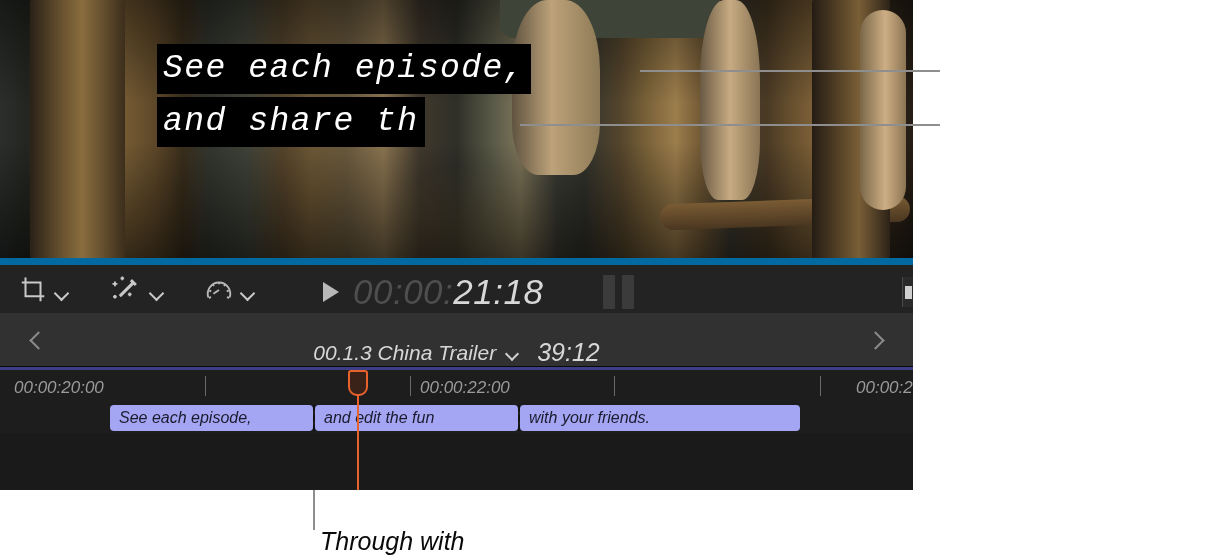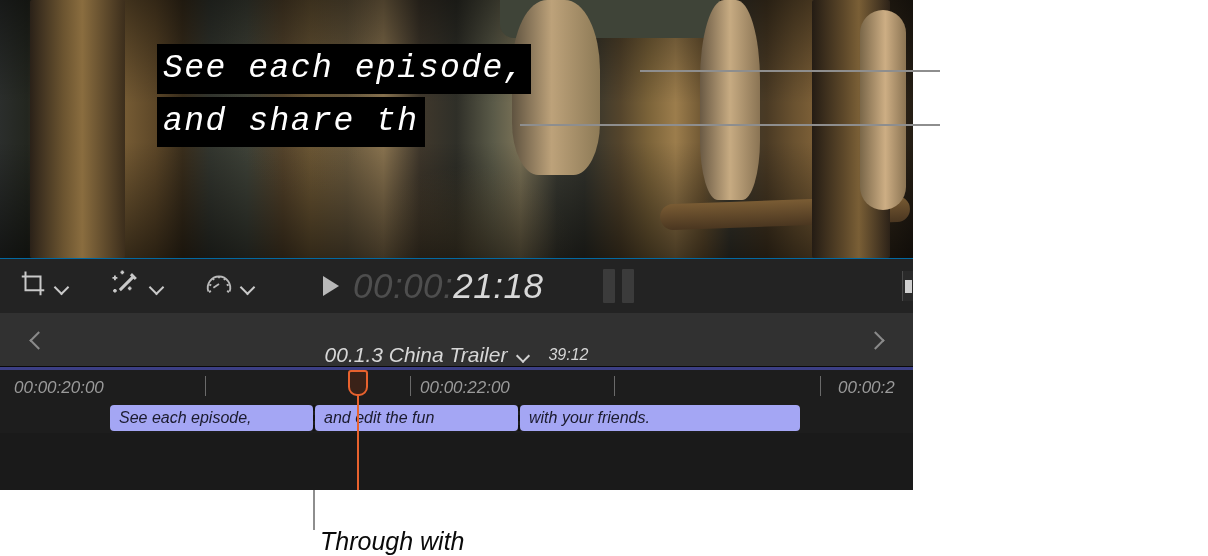--- a/index.html
+++ b/index.html
@@ -51,21 +51,21 @@
 
   
   .cap-overlay{position:absolute;left:157px;top:44px;}
   .cap-line{background:#000;color:#fff;font-family:"Liberation Mono","DejaVu Sans Mono",monospace;
     font-size:33px;line-height:50px;letter-spacing:1.5px;white-space:pre;display:block;
     padding:0 6px;width:max-content;}
   .cap-line.l2{margin-top:3px;}
 
   
   .toolbar{position:absolute;left:0;top:258px;width:913px;height:54px;background:#232323;
-    border-top:1px solid #0369a1;border-bottom:1px solid #000;display:flex;align-items:center;}
+    border-top:7px solid #0369a1;border-bottom:1px solid #000;display:flex;align-items:center;}
   .tb-item{display:flex;align-items:center;margin-left:18px;cursor:default;}
   .tb-item .gap{width:8px;}
   .chev{width:13px;height:8px;position:relative;}
   .chev::before{content:"";position:absolute;left:0;top:0;width:9px;height:9px;
     border-right:2px solid #c9c9c9;border-bottom:2px solid #c9c9c9;transform:rotate(45deg);}
   .tc-wrap{display:flex;align-items:center;margin-left:68px;}
   .play-tri{width:0;height:0;border-left:16px solid #b8b8b8;border-top:10px solid transparent;
     border-bottom:10px solid transparent;margin-right:14px;}
   .tc{font-size:35px;letter-spacing:0.5px;font-family:"Liberation Sans",sans-serif;font-weight:300;}
   .tc .dim{color:#4e4e4e;}
@@ -81,21 +81,21 @@
     display:flex;align-items:flex-end;justify-content:center;position:absolute;}
   .arrow-l,.arrow-r{position:absolute;top:50%;transform:translateY(-50%);width:14px;height:14px;}
   .arrow-l{left:30px;}
   .arrow-r{right:30px;}
   .arrow-l::before,.arrow-r::before{content:"";position:absolute;left:2px;top:1px;width:11px;height:11px;
     border-left:2px solid #8a8a8a;border-bottom:2px solid #8a8a8a;}
   .arrow-l::before{transform:rotate(45deg);}
   .arrow-r::before{transform:rotate(-135deg);left:0;}
   .name-group{display:flex;align-items:center;gap:11px;}
   .clipname{color:#d7d7d7;font-size:21px;}
-  .dur{color:#d7d7d7;font-size:16px;margin-left:7px;}
+  .dur{color:#d7d7d7;font-size:25px;margin-left:7px;}
   .chev-sm{width:12px;height:8px;position:relative;}
   .chev-sm::before{content:"";position:absolute;left:0;top:0;width:8px;height:8px;
     border-right:2px solid #d2d2d2;border-bottom:2px solid #d2d2d2;transform:rotate(45deg);}
 
   
   .tl-div{position:absolute;left:0;top:367px;width:913px;height:3px;background:#3c3f85;}
   .tl-div::before{content:"";position:absolute;left:0;top:-1px;width:100%;height:1px;background:#0a0a0a;}
   .ruler{position:absolute;left:0;top:370px;width:913px;height:33px;background:#1d1d1d;}
   .rlabel{position:absolute;top:8px;color:#9a9a9a;font-size:17px;white-space:nowrap;}
   .rtick{position:absolute;top:6px;width:1px;height:20px;background:#6a6a6a;}
@@ -213,21 +213,21 @@
 
     <div class="tl-div"></div>
 
     <div class="ruler">
       <span class="rtick" style="left:205px;"></span>
       <span class="rtick" style="left:410px;"></span>
       <span class="rtick" style="left:614px;"></span>
       <span class="rtick" style="left:820px;"></span>
       <span class="rlabel" style="left:14px;">00:00:20:00</span>
       <span class="rlabel" style="left:420px;">00:00:22:00</span>
-      <span class="rlabel" style="left:838px;">00:00:2</span>
+      <span class="rlabel" style="left:856px;">00:00:2</span>
     </div>
 
     <div class="tl-body">
       <div class="lane">
         <div class="capclip" style="left:110px;width:203px;">
           <span class="txt">See each episode,</span>
         </div>
         <div class="capclip" style="left:315px;width:203px;">
           <span class="txt">and edit the fun</span>
         </div>

